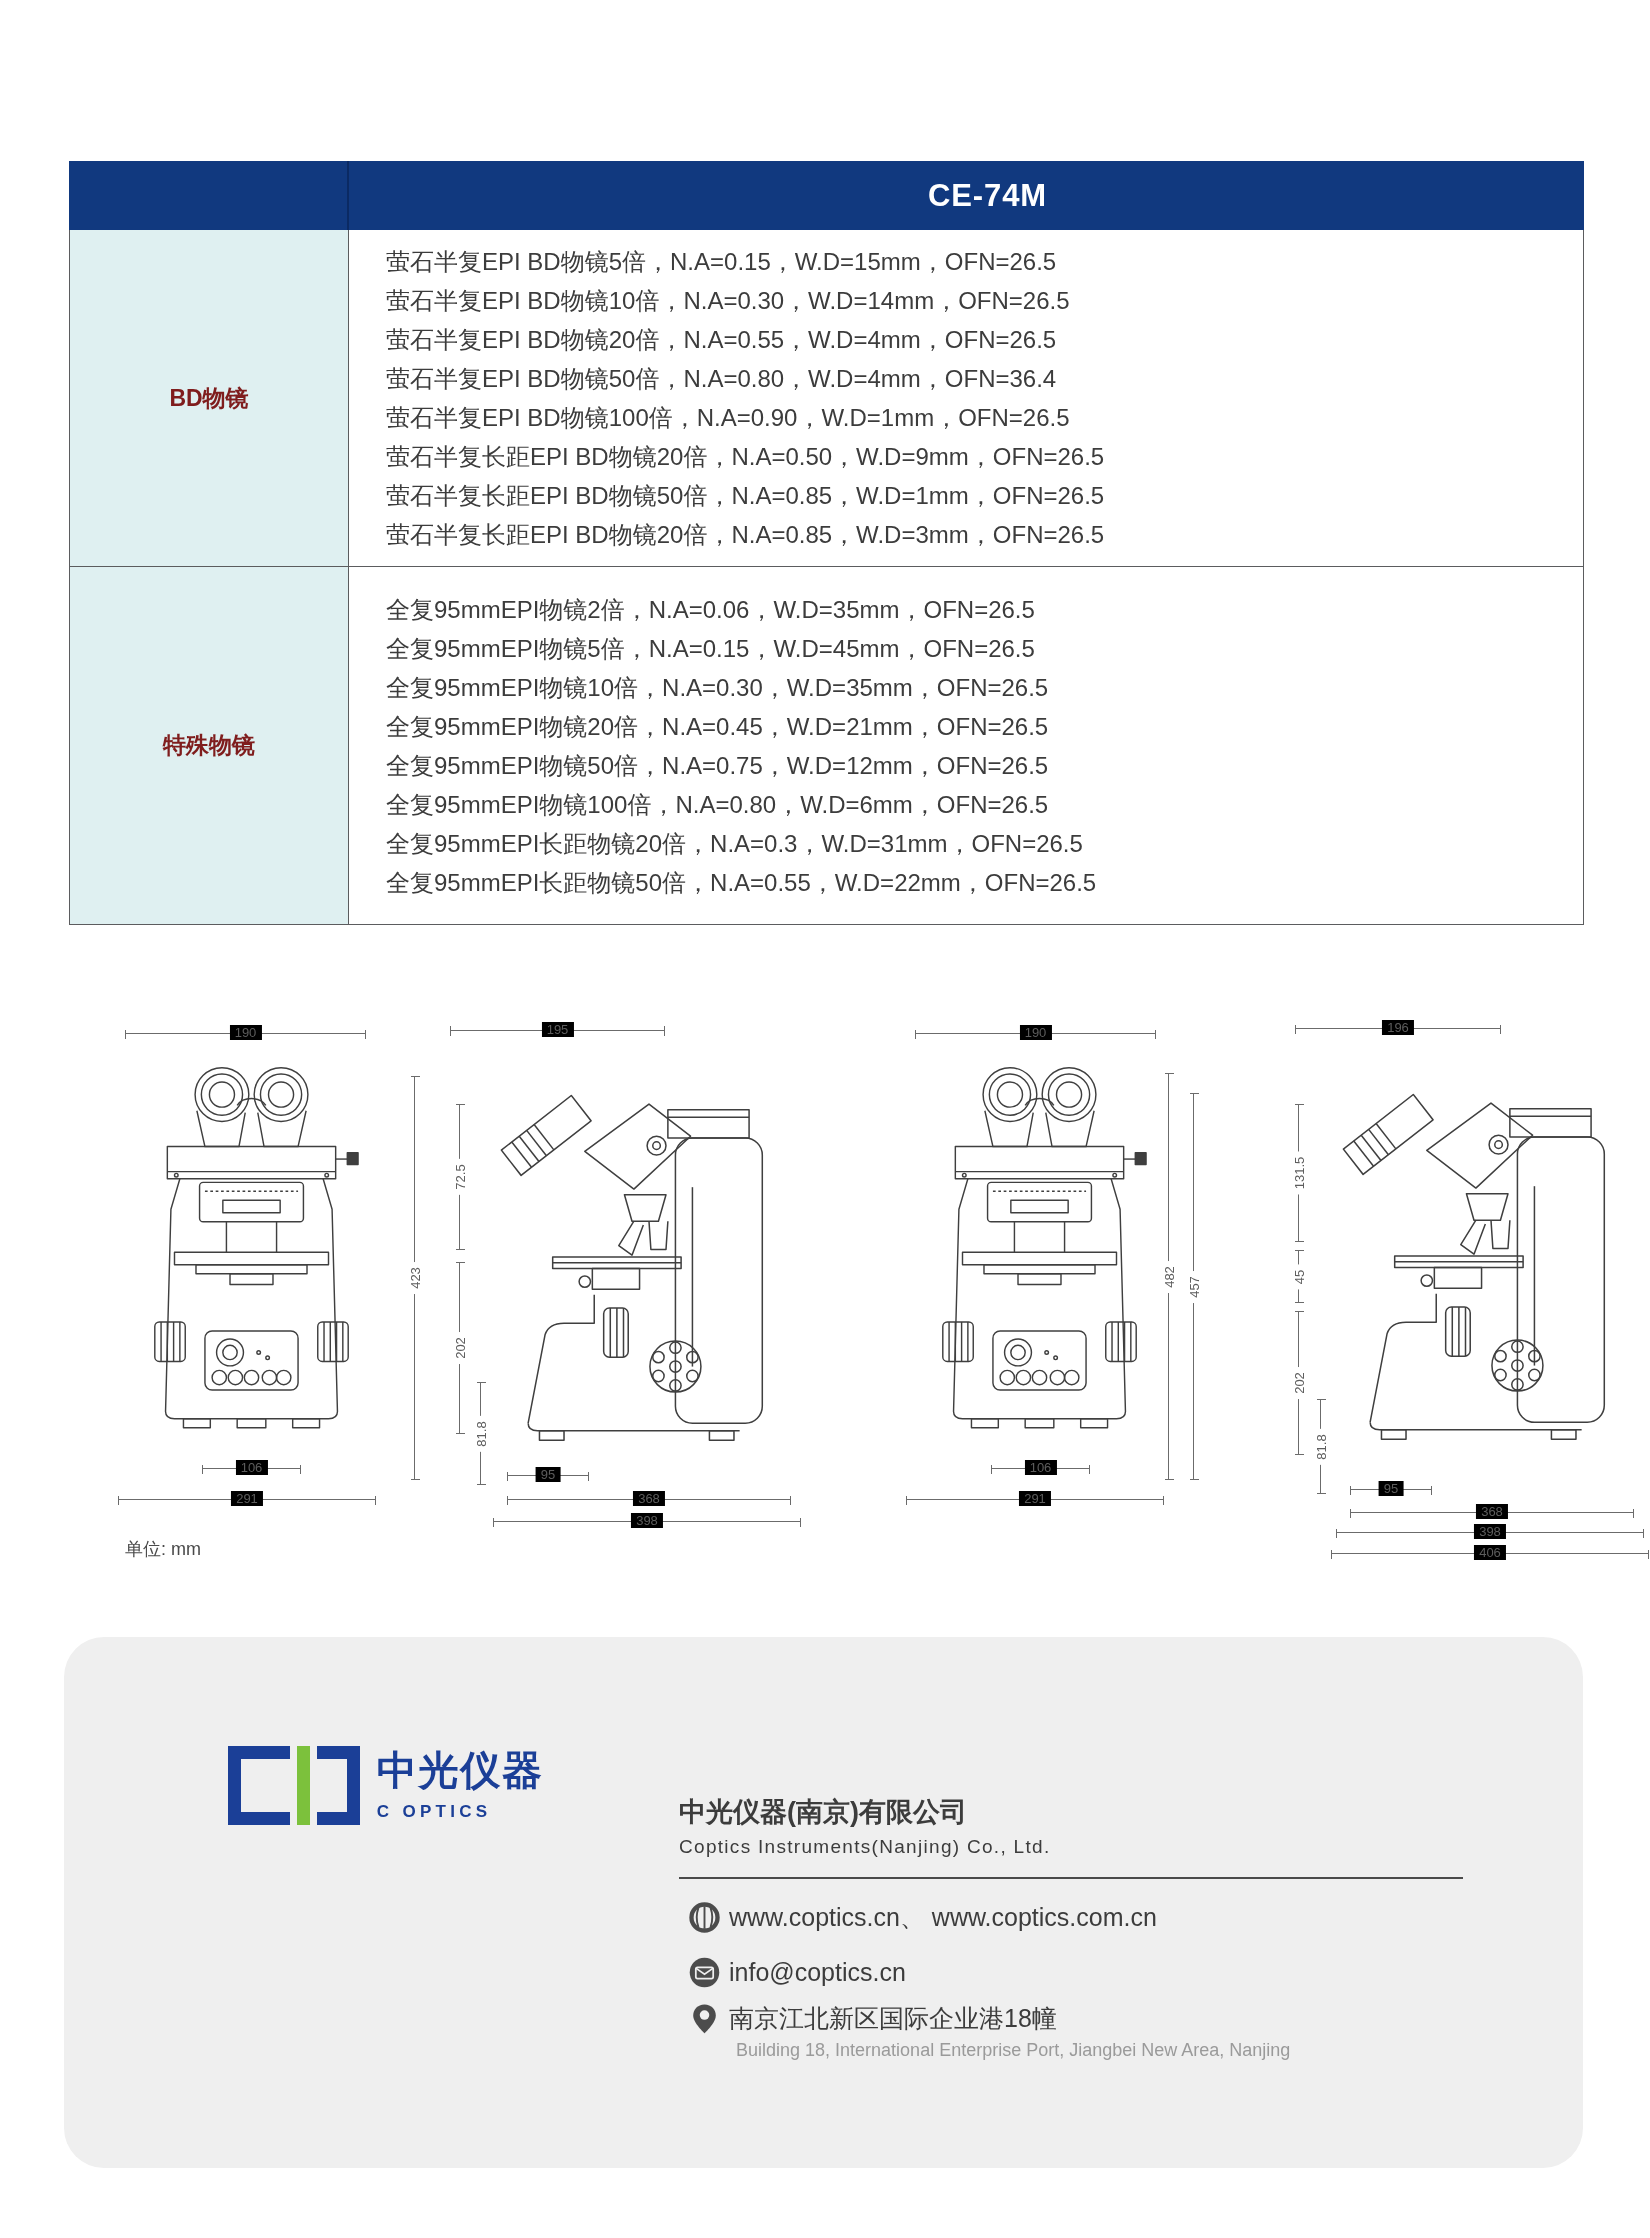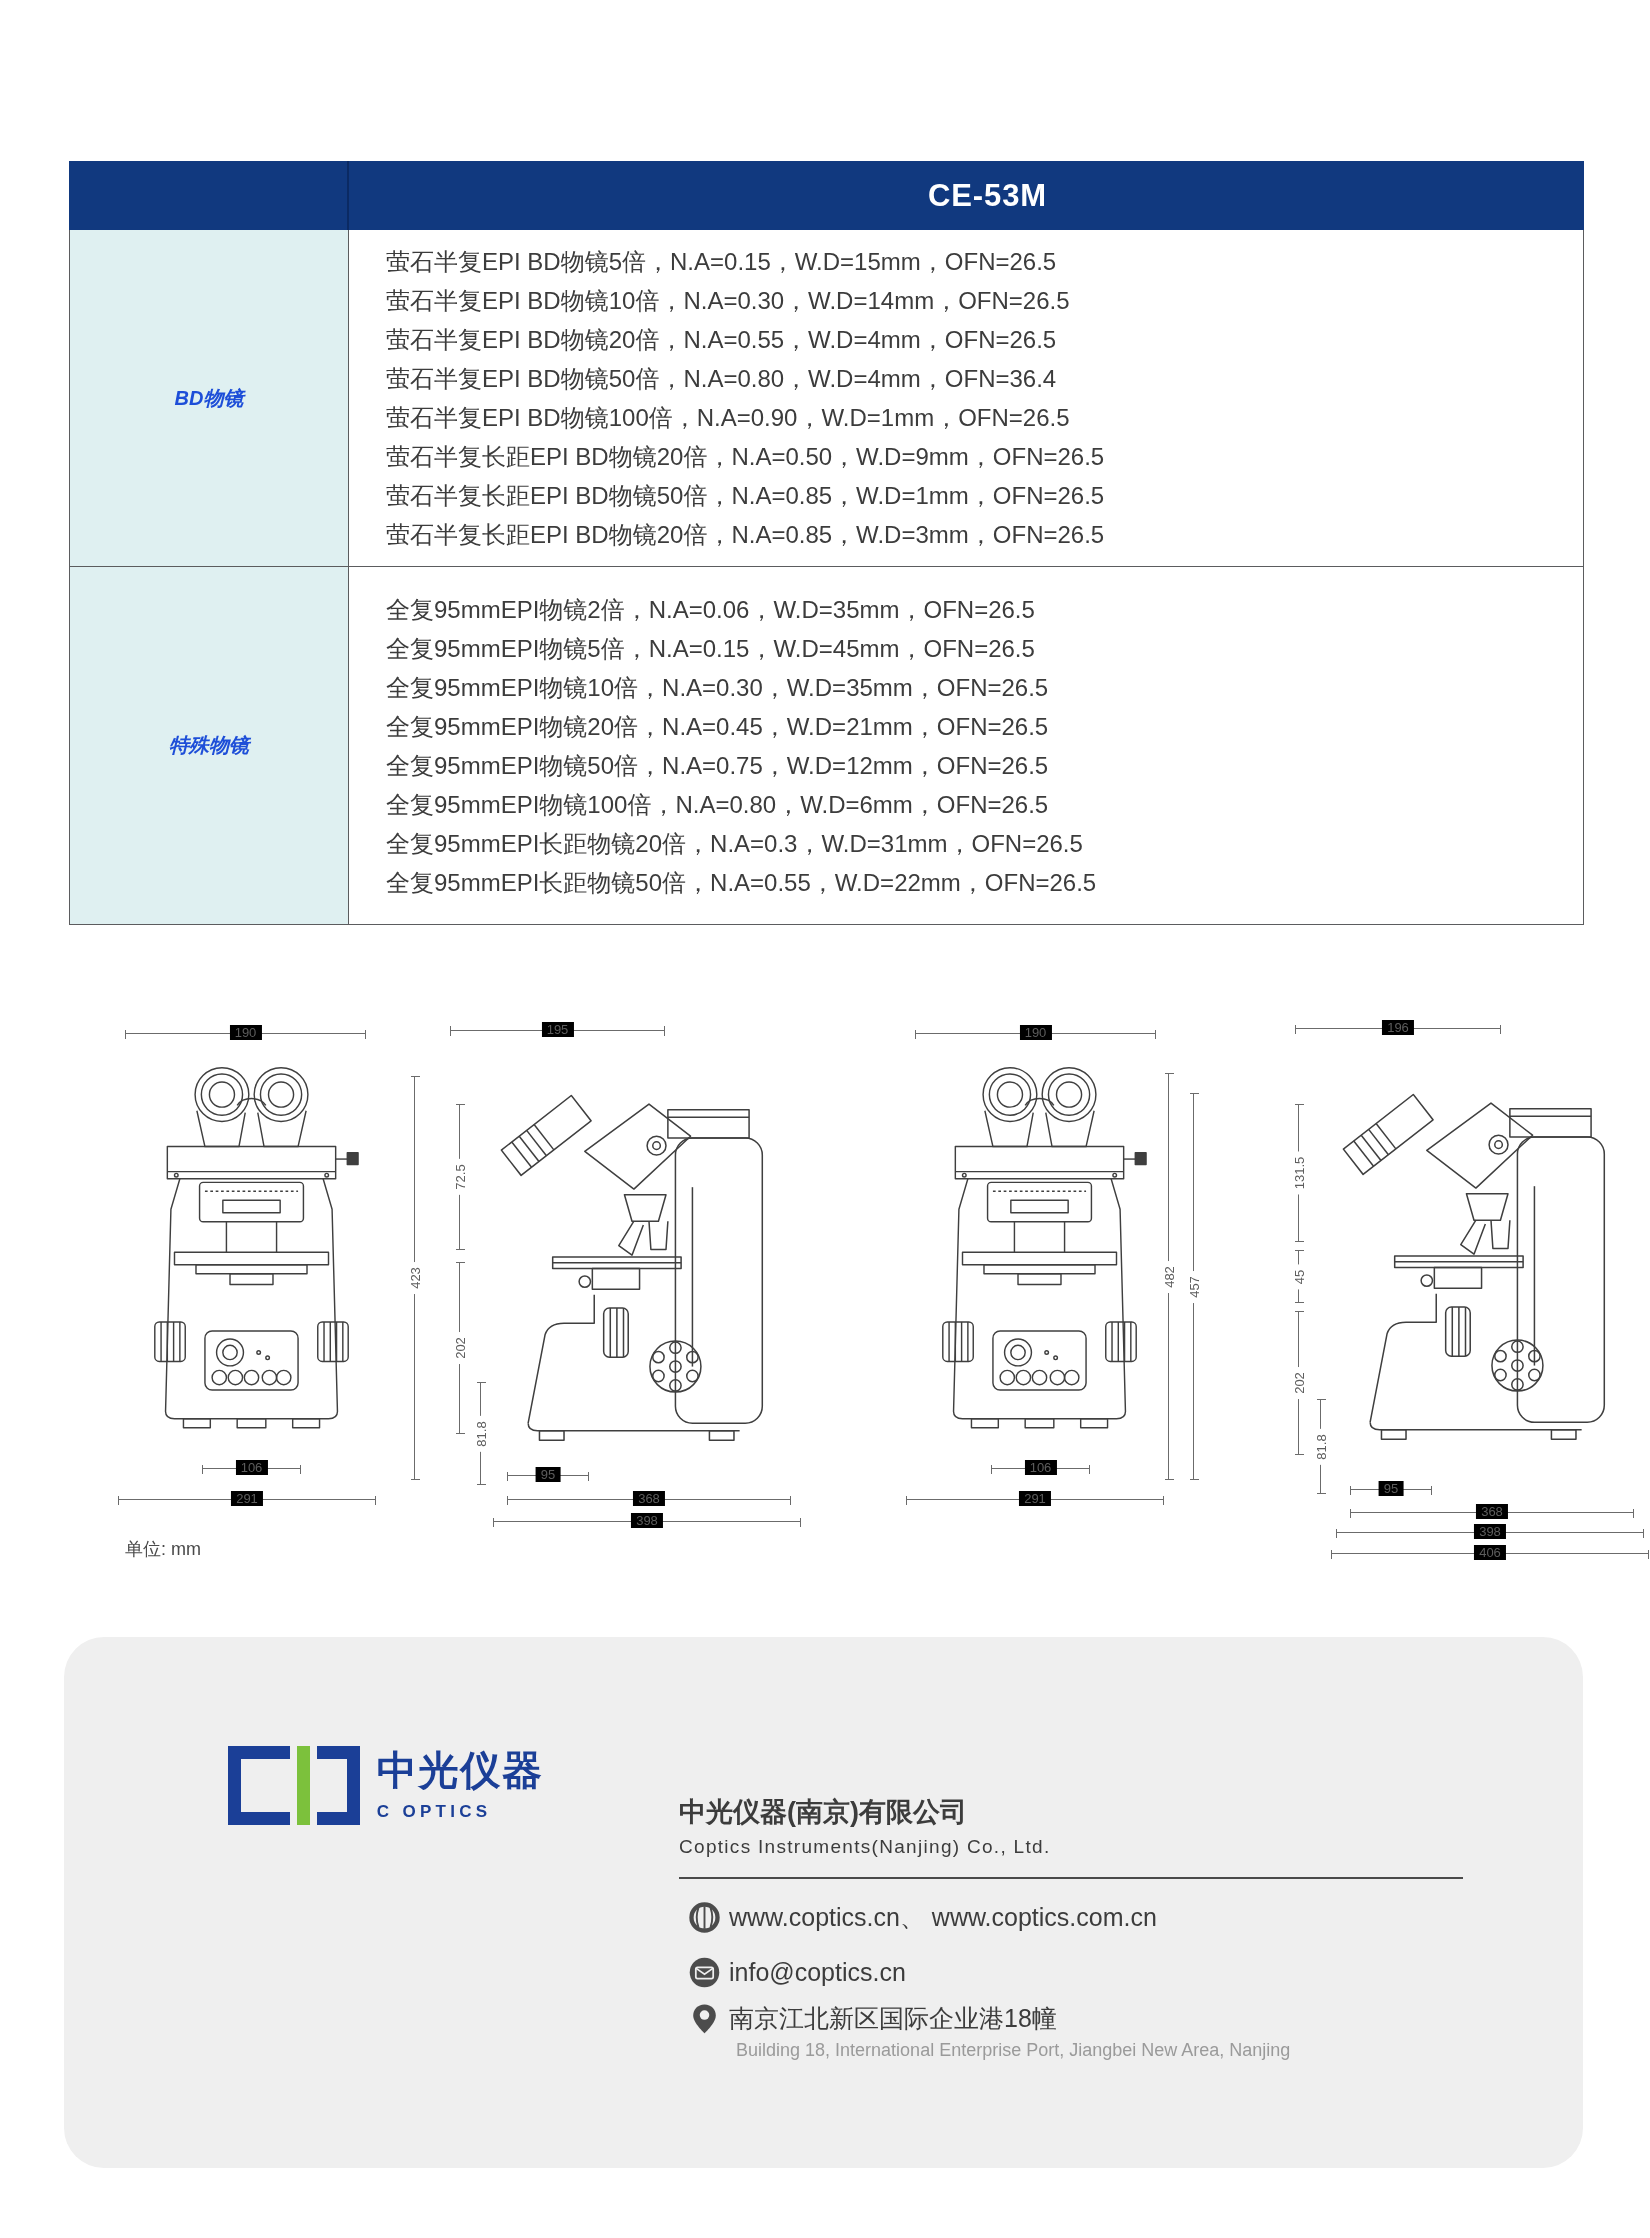--- a/index.html
+++ b/index.html
@@ -10,21 +10,21 @@
   
   .spec-table{position:absolute;left:69px;top:161px;width:1515px;}
   .spec-header{height:69px;background:#11397f;position:relative;}
   .spec-header .title{position:absolute;left:347px;width:1143px;text-align:center;line-height:69px;
     color:#fff;font-size:31px;font-weight:bold;letter-spacing:0.9px;}
   .header-div{position:absolute;left:278px;top:0;width:1.7px;height:69px;background:#0b2a63;}
   .spec-body{border:0.9px solid #5b5c5e;border-top:none;}
   .spec-row{display:flex;}
   .spec-row + .spec-row{border-top:0.9px solid #5b5c5e;}
   .spec-label{width:278px;flex:none;background:#dff0f1;border-right:0.9px solid #5b5c5e;
-    display:flex;align-items:center;justify-content:center;font-weight:bold;font-size:20px;color:#1d4ed8;font-style:italic;}
+    display:flex;align-items:center;justify-content:center;font-weight:bold;font-size:23px;color:#7f1d1d;}
   .spec-lines{flex:1;padding:12px 13.8px 12px 37px;display:flex;flex-direction:column;justify-content:center;}
   .spec-line{line-height:39px;font-size:24px;color:#3c3c3c;white-space:nowrap;}
   .row-bd{min-height:336px;}
   .row-special{min-height:357px;}
   
   .view{position:absolute;}
   .art{position:absolute;}
   .dim-h{position:absolute;border-top:0.9px solid #6b6b6b;}
   .dim-h::before,.dim-h::after{content:"";position:absolute;top:-4.3px;width:0.9px;height:9.5px;background:#6b6b6b;}
   .dim-h::before{left:0;}.dim-h::after{right:0;}
@@ -137,21 +137,21 @@
         <circle cx="178" cy="320" r="6"></circle>
       <rect x="52" y="398" width="26" height="10"></rect>
       <rect x="232" y="398" width="26" height="10"></rect>
     </g>
   </defs>
 </svg>
 
 <div class="spec-table">
   <div class="spec-header">
     <div class="header-div"></div>
-    <div class="title">CE-53M</div>
+    <div class="title">CE-74M</div>
   </div>
   <div class="spec-body">
     <div class="spec-row row-bd">
       <div class="spec-label">BD物镜</div>
       <div class="spec-lines">
         <div class="spec-line">萤石半复EPI BD物镜5倍，N.A=0.15，W.D=15mm，OFN=26.5</div>
         <div class="spec-line">萤石半复EPI BD物镜10倍，N.A=0.30，W.D=14mm，OFN=26.5</div>
         <div class="spec-line">萤石半复EPI BD物镜20倍，N.A=0.55，W.D=4mm，OFN=26.5</div>
         <div class="spec-line">萤石半复EPI BD物镜50倍，N.A=0.80，W.D=4mm，OFN=36.4</div>
         <div class="spec-line">萤石半复EPI BD物镜100倍，N.A=0.90，W.D=1mm，OFN=26.5</div>

